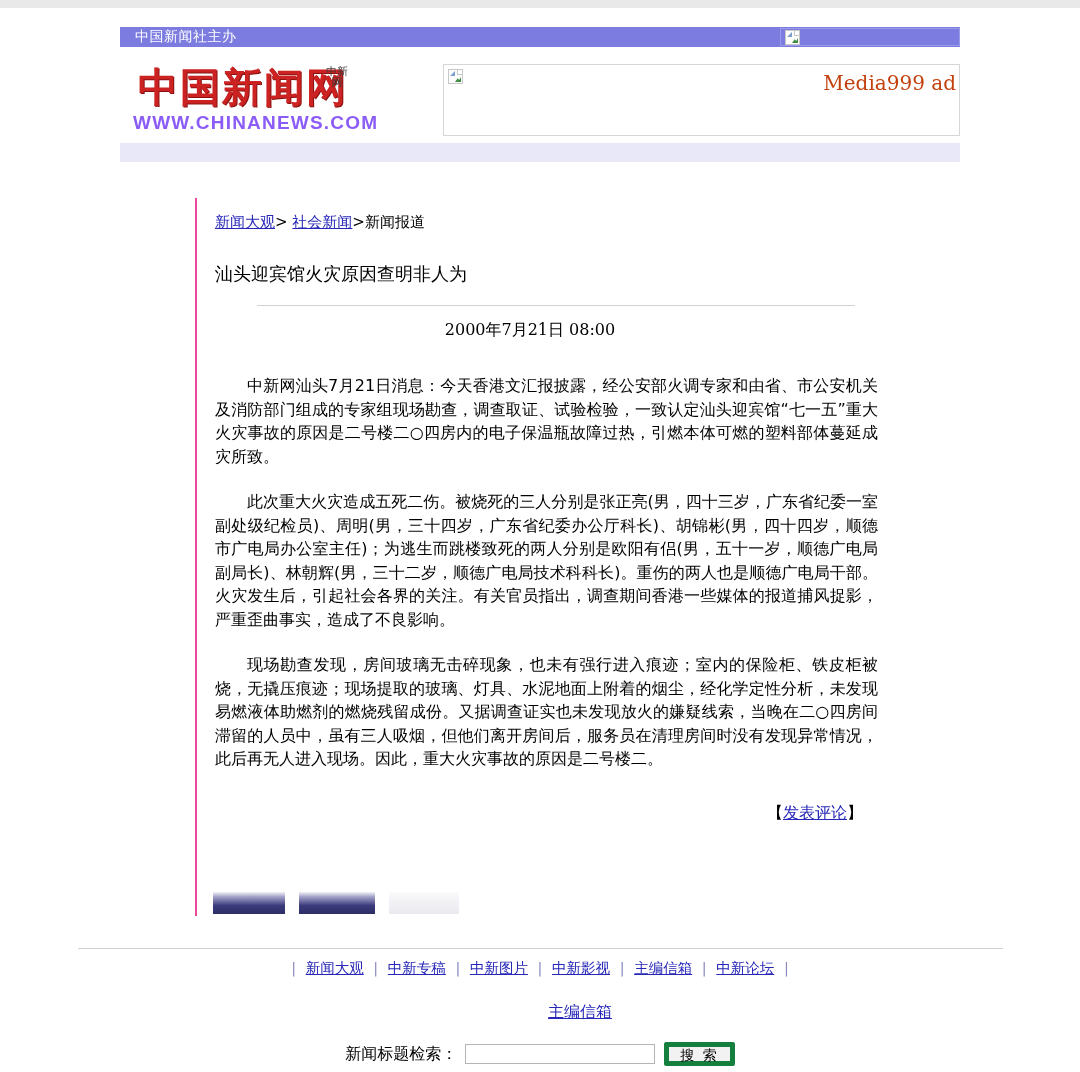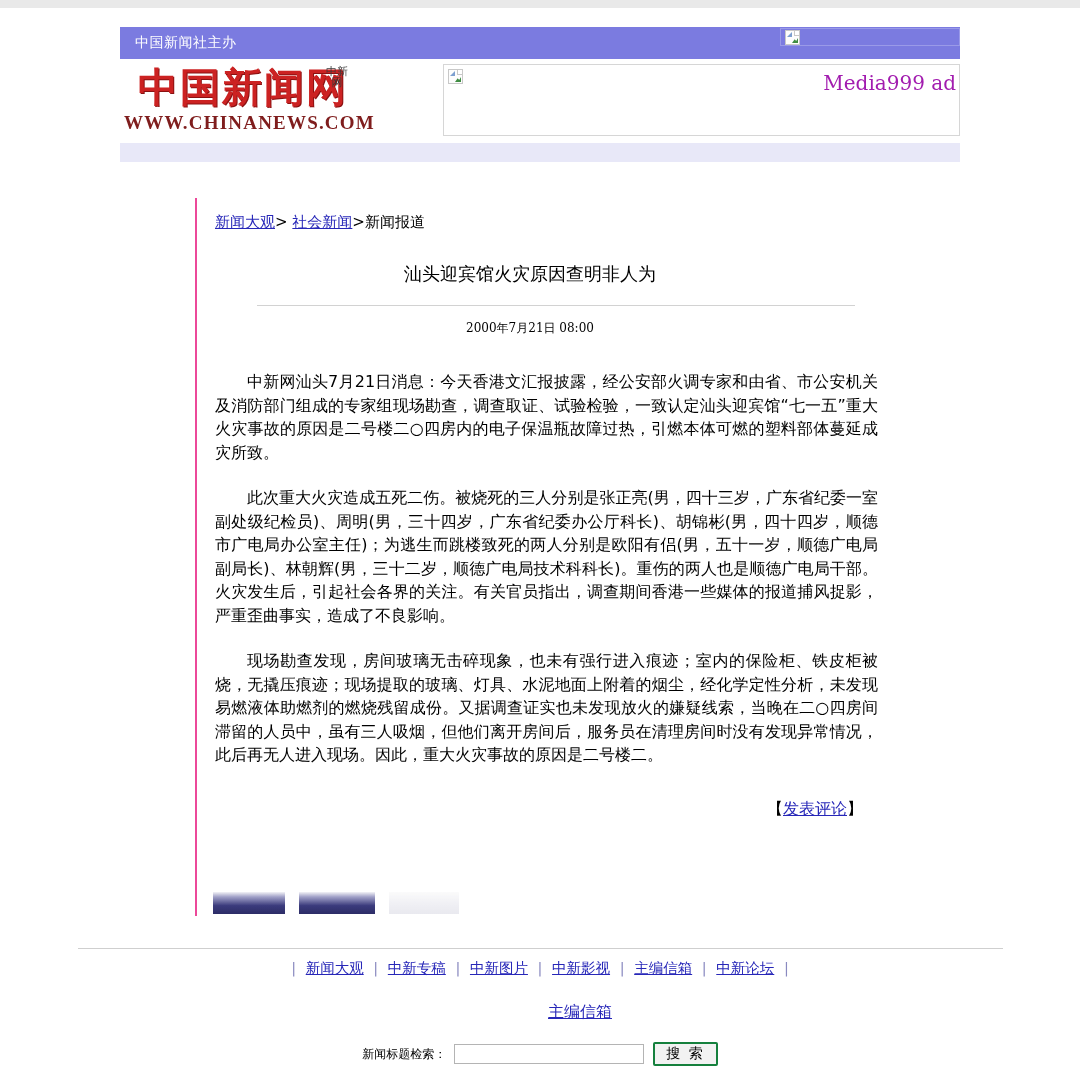--- a/index.html
+++ b/index.html
@@ -30,21 +30,21 @@
     left: 0;
     width: 1080px;
   }
 
   
   .headerbar {
     position: absolute;
     top: 19px;
     left: 120px;
     width: 840px;
-    height: 32px;
+    height: 20px;
     background: #7b7be0;
     display: flex;
     align-items: center;
   }
   .headerbar-title {
     color: #ffffff;
     font-size: 14px;
     font-family: "DejaVu Sans", "Liberation Sans", sans-serif;
     padding-left: 15px;
     letter-spacing: 0.5px;
@@ -129,26 +129,26 @@
     top: 6px;
     width: 22px;
     font-family: "DejaVu Sans", "Liberation Sans", sans-serif;
     font-size: 11px;
     line-height: 11px;
     color: #3a3a3a;
     text-align: center;
   }
   .logo-url {
     position: absolute;
-    left: 4px;
+    left: 13px;
     top: 52px;
-    font-family: Liberation Serif, serif;
+    font-family: Liberation Sans, sans-serif;
     font-size: 19px;
     font-weight: bold;
-    color: #7f1d1d;
+    color: #8b5cf6;
     letter-spacing: 1.2px;
     white-space: nowrap;
   }
 
   
   .topad {
     position: absolute;
     top: 56px;
     left: 443px;
     width: 517px;
@@ -157,21 +157,21 @@
     background: #ffffff;
     box-sizing: border-box;
   }
   .topad .hb-img-wrap { left: 4px; top: 4px; }
   .topad-label {
     position: absolute;
     right: 3px;
     top: 6px;
     font-family: "DejaVu Serif", "Liberation Serif", serif;
     font-size: 20px;
-    color: #a21caf;
+    color: #c2410c;
     white-space: nowrap;
   }
 
   
   .lavbar {
     position: absolute;
     top: 135px;
     left: 120px;
     width: 840px;
     height: 19px;
@@ -196,38 +196,38 @@
     margin: 15px 0 0 0;
     white-space: nowrap;
   }
   .breadcrumb a {
     color: #2727b8;
     text-decoration: underline;
   }
   .sep { color: #000; }
 
   .art-title {
-    text-align: center;
+    text-align: left;
     font-family: "DejaVu Sans", "Liberation Sans", sans-serif;
     font-size: 18px;
     font-weight: normal;
     color: #000;
     margin: 30px 0 12px 0;
     padding-right: 40px;
   }
   .title-rule {
     height: 0;
     border: 0;
     border-top: 1px solid #d2d2d2;
     margin: 19px 30px 0 42px;
   }
   .art-date {
     text-align: center;
     font-family: "DejaVu Serif", "Liberation Serif", serif;
-    font-size: 12px;
+    font-size: 16px;
     margin: 14px 0 0 0;
     padding-right: 40px;
   }
 
   .art-body {
     margin-top: 33px;
     padding-right: 7px;
   }
   .art-body p {
     font-family: "DejaVu Sans", "Liberation Sans", sans-serif;
@@ -322,41 +322,41 @@
     position: absolute;
     top: 1034px;
     left: 0;
     width: 1080px;
     display: flex;
     justify-content: center;
     align-items: center;
   }
   .search-label {
     font-family: Liberation Sans, sans-serif;
-    font-size: 12px;
+    font-size: 16px;
     color: #000;
     margin-right: 8px;
     white-space: nowrap;
   }
   .search-input {
     width: 190px;
     height: 20px;
     border: 1px solid #b4b4b4;
     background: #ffffff;
     font-family: "DejaVu Sans", "Liberation Sans", sans-serif;
     font-size: 13px;
     padding: 0 3px;
     box-sizing: border-box;
     outline: none;
   }
   .search-btn {
     margin-left: 9px;
     height: 24px;
     padding: 0 11px;
-    border: 2px solid #15803d;
+    border: 5px solid #15803d;
     background: #f2f2f2;
     font-family: "DejaVu Sans", "Liberation Sans", sans-serif;
     font-size: 14px;
     color: #000;
     cursor: pointer;
     border-radius: 2px;
     letter-spacing: 2px;
     white-space: nowrap;
   }
 </style>

